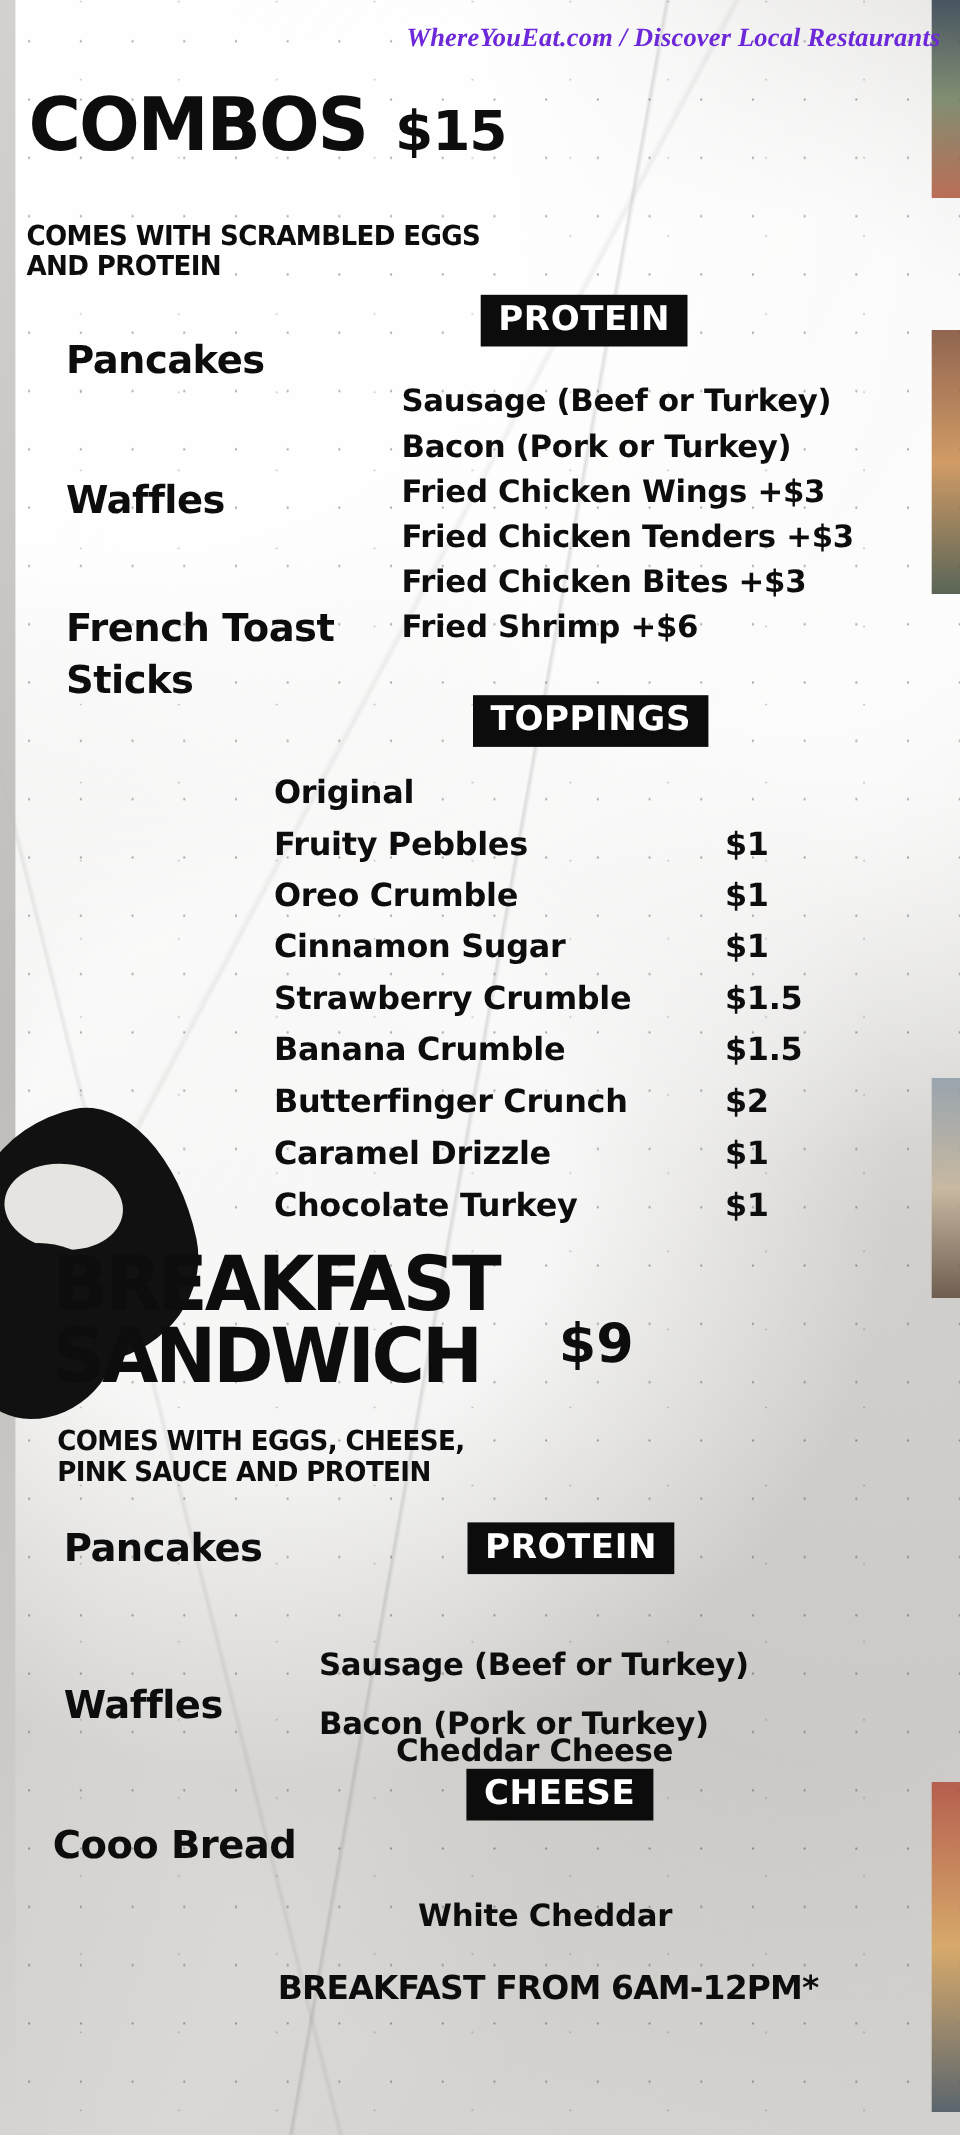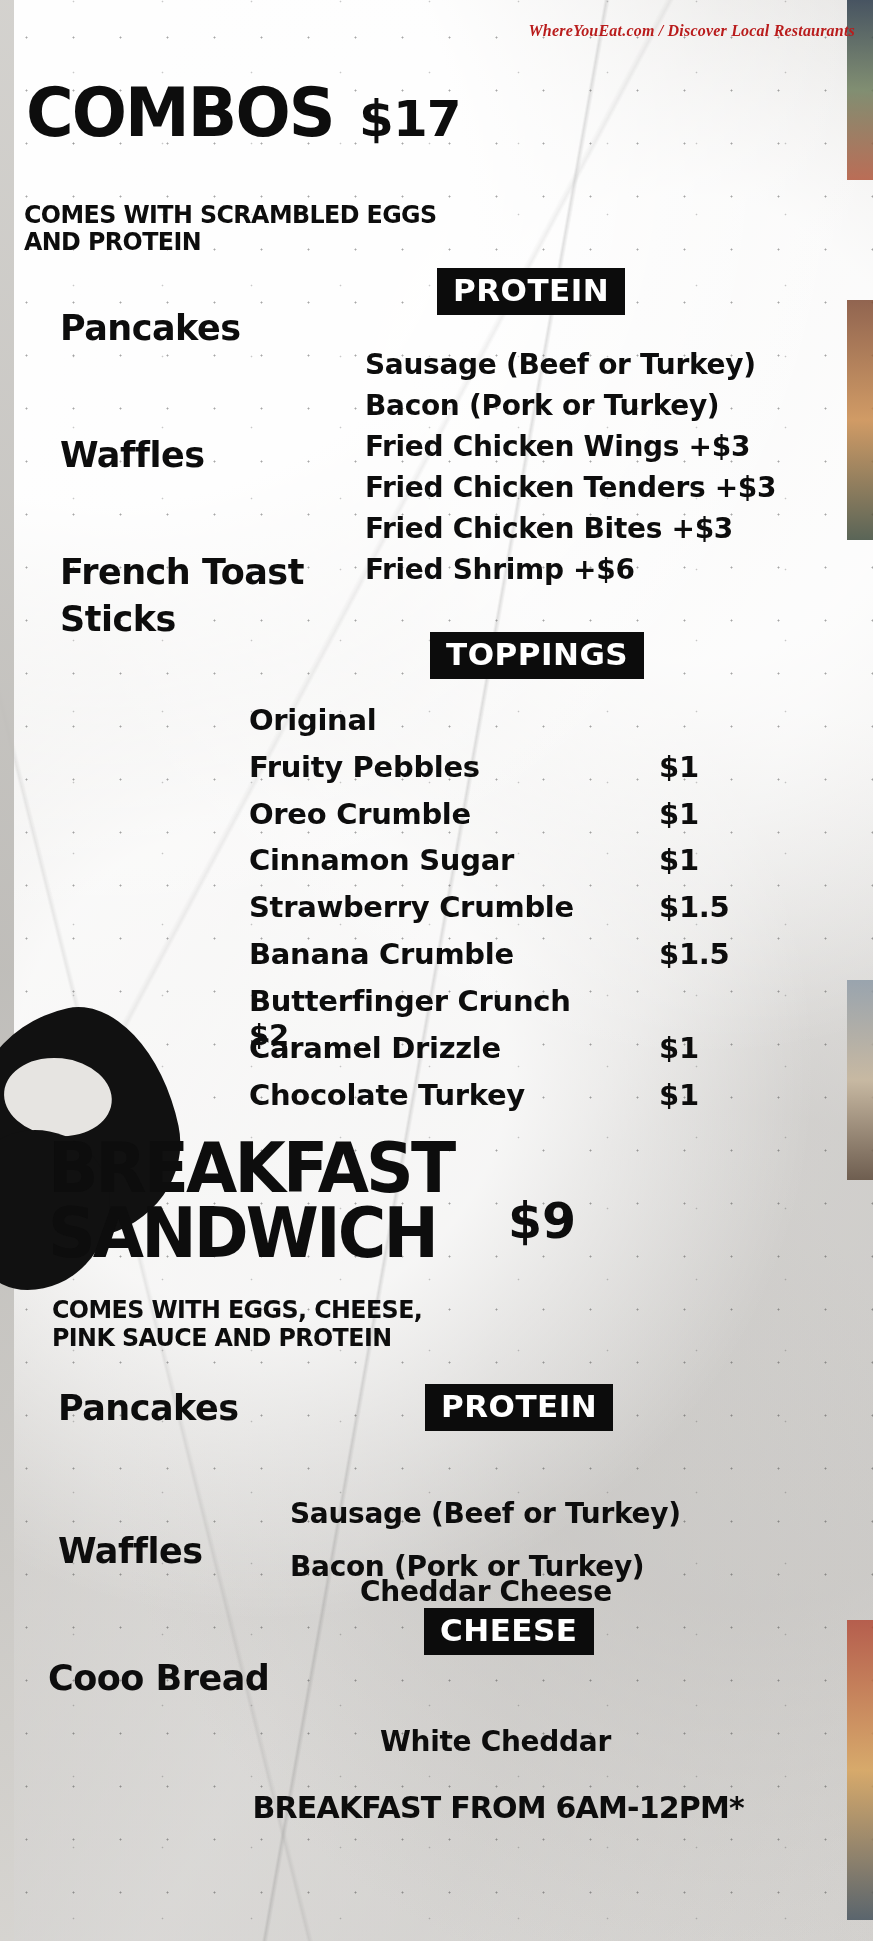--- a/index.html
+++ b/index.html
@@ -104,24 +104,24 @@
     position: absolute;
     inset: 0;
     color: #0d0d0d;
   }
 
   .watermark {
     position: absolute;
     top: 22px;
     right: 18px;
     font-family: "Liberation Serif", serif;
-    font-size: 16px;
+    font-size: 24px;
     font-style: italic;
     font-weight: 700;
-    color: #b91c1c;
+    color: #6d28d9;
     letter-spacing: 0.2px;
   }
 
   .heading-row {
     position: absolute;
     display: flex;
     align-items: baseline;
     gap: 16px;
   }
   .big-title {
@@ -234,21 +234,21 @@
   <div class="left-strip"></div>
   <div class="ink-blob"></div>
   <div class="ink-blob2"></div>
 
   <div class="content">
 
     <div class="watermark">WhereYouEat.com / Discover Local Restaurants</div>
 
     <div class="heading-row" style="left:26px; top:82px;">
       <span class="big-title">COMBOS</span>
-      <span class="big-price">$17</span>
+      <span class="big-price">$15</span>
     </div>
     <div class="subtitle" style="left:24px; top:201px;">COMES WITH SCRAMBLED EGGS</div>
     <div class="subtitle" style="left:24px; top:228px;">AND PROTEIN</div>
 
     <div class="tag" style="left:437px; top:268px;">PROTEIN</div>
 
     <div class="base-item" style="left:60px; top:310px;">Pancakes</div>
     <div class="base-item" style="left:60px; top:437px;">Waffles</div>
     <div class="base-item" style="left:60px; top:554px;">French Toast</div>
     <div class="base-item" style="left:60px; top:601px;">Sticks</div>
@@ -279,21 +279,21 @@
       <span class="topping-price">$1</span>
     </div>
     <div class="topping-row" style="left:249px; top:890px;">
       <span class="topping-name">Strawberry Crumble</span>
       <span class="topping-price">$1.5</span>
     </div>
     <div class="topping-row" style="left:249px; top:937px;">
       <span class="topping-name">Banana Crumble</span>
       <span class="topping-price">$1.5</span>
     </div>
-    <div class="topping-row" style="left:249px; top:984px;flex-direction:column;">
+    <div class="topping-row" style="left:249px; top:984px;">
       <span class="topping-name">Butterfinger Crunch</span>
       <span class="topping-price">$2</span>
     </div>
     <div class="topping-row" style="left:249px; top:1031px;">
       <span class="topping-name">Caramel Drizzle</span>
       <span class="topping-price">$1</span>
     </div>
     <div class="topping-row" style="left:249px; top:1078px;">
       <span class="topping-name">Chocolate Turkey</span>
       <span class="topping-price">$1</span>

